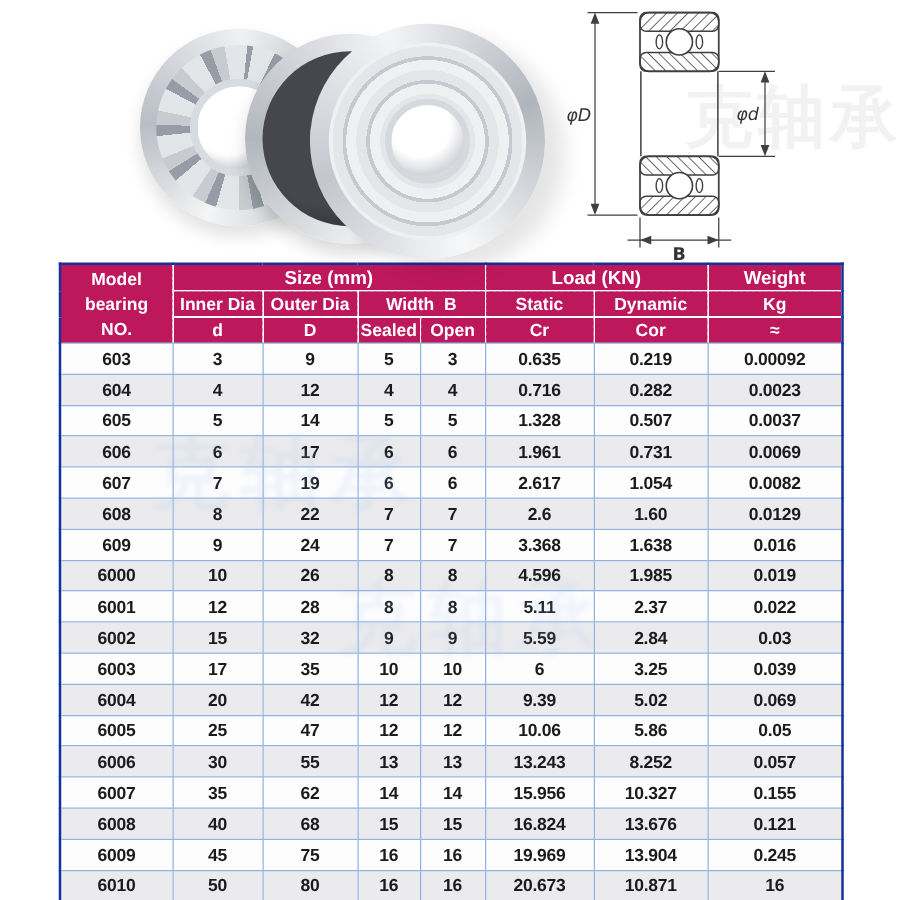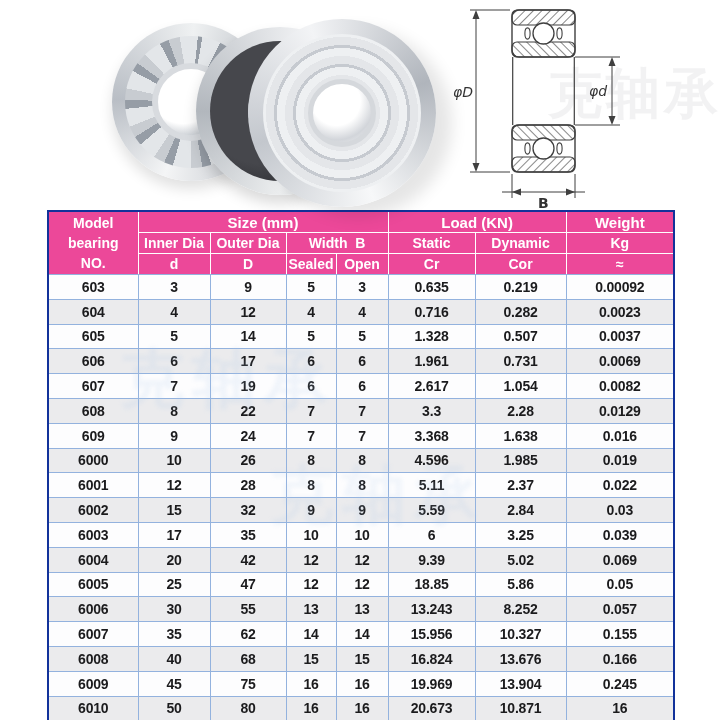--- a/index.html
+++ b/index.html
@@ -43,21 +43,21 @@
   .wm{position:absolute;font-weight:bold;pointer-events:none;}
   .wm-top{left:548px;top:58px;font-size:54px;color:#55555e;opacity:.07;letter-spacing:4px;white-space:nowrap;}
   .wm-a{left:120px;top:336px;font-size:64px;color:#a9c6e8;opacity:.16;filter:blur(2px);letter-spacing:8px;z-index:5;}
   .wm-b{left:270px;top:452px;font-size:64px;color:#a9c6e8;opacity:.14;filter:blur(2px);letter-spacing:8px;z-index:5;}
 
   
   table.spec{position:absolute;left:47px;top:210px;width:626px;border-collapse:collapse;
              table-layout:fixed;border:2px solid #12329a;}
   table.spec td{text-align:center;vertical-align:middle;overflow:hidden;}
 
-  thead td{background:#ec4899;color:#ffffff;font-weight:bold;font-size:14px;height:20px;
+  thead td{background:#be185d;color:#ffffff;font-weight:bold;font-size:14px;height:20px;
            border:1px dashed rgba(255,255,255,.85);padding:0;}
   thead .model-cell{white-space:pre-line;line-height:1.45;font-size:14px;}
   thead .grp{font-size:15px;}
 
   tbody td{background:#fdfdfe;color:#1b1b1d;font-weight:bold;font-size:14px;height:23.8px;
            border:1px solid #93b2de;padding:0;letter-spacing:-0.2px;}
   tbody tr.alt td{background:#ebebed;}
 </style>
 </head>
 <body>
@@ -220,22 +220,22 @@
           <td>2.617</td>
           <td>1.054</td>
           <td>0.0082</td>
         </tr>
         <tr class="alt">
           <td>608</td>
           <td>8</td>
           <td>22</td>
           <td>7</td>
           <td>7</td>
-          <td>3.3</td>
-          <td>2.28</td>
+          <td>2.6</td>
+          <td>1.60</td>
           <td>0.0129</td>
         </tr>
         <tr>
           <td>609</td>
           <td>9</td>
           <td>24</td>
           <td>7</td>
           <td>7</td>
           <td>3.368</td>
           <td>1.638</td>
@@ -290,21 +290,21 @@
           <td>9.39</td>
           <td>5.02</td>
           <td>0.069</td>
         </tr>
         <tr>
           <td>6005</td>
           <td>25</td>
           <td>47</td>
           <td>12</td>
           <td>12</td>
-          <td>18.85</td>
+          <td>10.06</td>
           <td>5.86</td>
           <td>0.05</td>
         </tr>
         <tr class="alt">
           <td>6006</td>
           <td>30</td>
           <td>55</td>
           <td>13</td>
           <td>13</td>
           <td>13.243</td>
@@ -322,21 +322,21 @@
           <td>0.155</td>
         </tr>
         <tr class="alt">
           <td>6008</td>
           <td>40</td>
           <td>68</td>
           <td>15</td>
           <td>15</td>
           <td>16.824</td>
           <td>13.676</td>
-          <td>0.166</td>
+          <td>0.121</td>
         </tr>
         <tr>
           <td>6009</td>
           <td>45</td>
           <td>75</td>
           <td>16</td>
           <td>16</td>
           <td>19.969</td>
           <td>13.904</td>
           <td>0.245</td>

